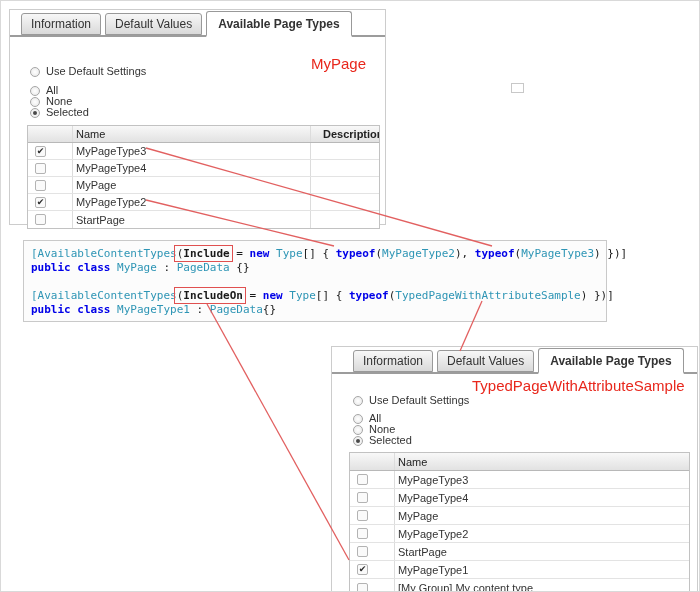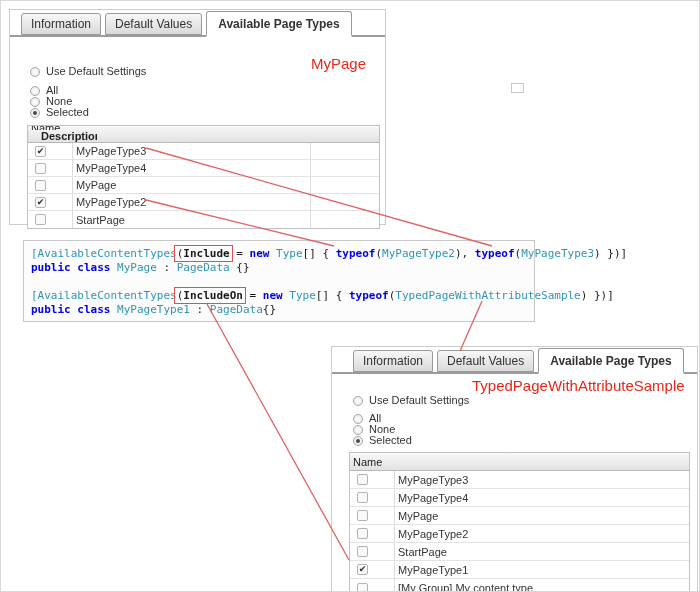--- a/index.html
+++ b/index.html
@@ -22,34 +22,34 @@
   .red-label{position:absolute;font-size:15px;font-weight:500;color:var(--red-label,#e8271c);white-space:nowrap;}
   #panel1 .red-label{left:301px;top:45px;}
   #panel2 .red-label{left:140px;top:30px;}
   
   .radio-line{position:absolute;display:flex;align-items:center;font-size:11px;color:#333;height:11px;line-height:11px;}
   .radio{width:10px;height:10px;border:1px solid #a6a6a6;border-radius:50%;
     background:radial-gradient(#ffffff,#e6e6e6);margin-right:6px;box-sizing:border-box;position:relative;flex:none;}
   .radio.on::after{content:"";position:absolute;left:2px;top:2px;width:4px;height:4px;border-radius:50%;background:#4a4a4a;}
   
   .tbl{position:absolute;border:1px solid #c2c2c2;box-sizing:border-box;background:#fff;}
-  .tbl-head{display:flex;background:linear-gradient(#f8f8f8,#e2e2e2);border-bottom:1px solid #b8b8b8;box-sizing:border-box;flex-direction:column;}
+  .tbl-head{display:flex;background:linear-gradient(#f8f8f8,#e2e2e2);border-bottom:1px solid #b8b8b8;box-sizing:border-box;}
   .tbl-row{display:flex;border-bottom:1px solid #e3e3e3;background:#fff;box-sizing:border-box;}
   .tbl-row:last-child{border-bottom:none;}
   .c-check{width:45px;flex:none;border-right:1px solid #dcdcdc;display:flex;align-items:center;box-sizing:border-box;}
   .c-name{flex:1;display:flex;align-items:center;padding-left:3px;font-size:11px;color:#333;overflow:hidden;white-space:nowrap;}
   .c-desc{width:56px;flex:none;border-left:1px solid #dcdcdc;display:flex;align-items:center;padding-left:12px;
     font-size:11px;color:#333;overflow:hidden;white-space:nowrap;font-weight:bold;}
   .tbl-head .c-name,.tbl-head .c-desc{color:#222;}
   .checkbox{width:11px;height:11px;margin-left:7px;border:1px solid #b3b3b3;border-radius:2px;
     background:#fafafa;box-sizing:border-box;font-size:9px;line-height:9px;text-align:center;color:#2f2f2f;flex:none;}
   #tbl1 .tbl-head{height:17px;} #tbl1 .tbl-row{height:17px;}
   #tbl2 .tbl-head{height:18px;} #tbl2 .tbl-row{height:18px;}
   
-  #codebox{position:absolute;left:22px;top:239px;width:512px;height:82px;background:#fcfcfc;
+  #codebox{position:absolute;left:22px;top:239px;width:584px;height:82px;background:#fcfcfc;
     border:1px solid #c9c9c9;box-sizing:border-box;padding:6px 0 0 7px;
     font-family:"DejaVu Sans Mono",monospace;font-size:11px;line-height:14px;}
   .code-line{white-space:pre;height:14px;}
   .tok-plain{color:var(--code-plain,#1a1a1a);}
   .tok-kw{color:var(--code-kw,#0000e8);font-weight:bold;}
   .tok-type{color:var(--code-type,#2e95b5);}
   .tok-prop{color:var(--code-plain,#1a1a1a);font-weight:bold;}
   .code-box{border:1px solid var(--red-box,#e05050);padding:1px 2px;margin:0 -3px;}
   
   #arrows{position:absolute;left:0;top:0;width:700px;height:592px;pointer-events:none;}

